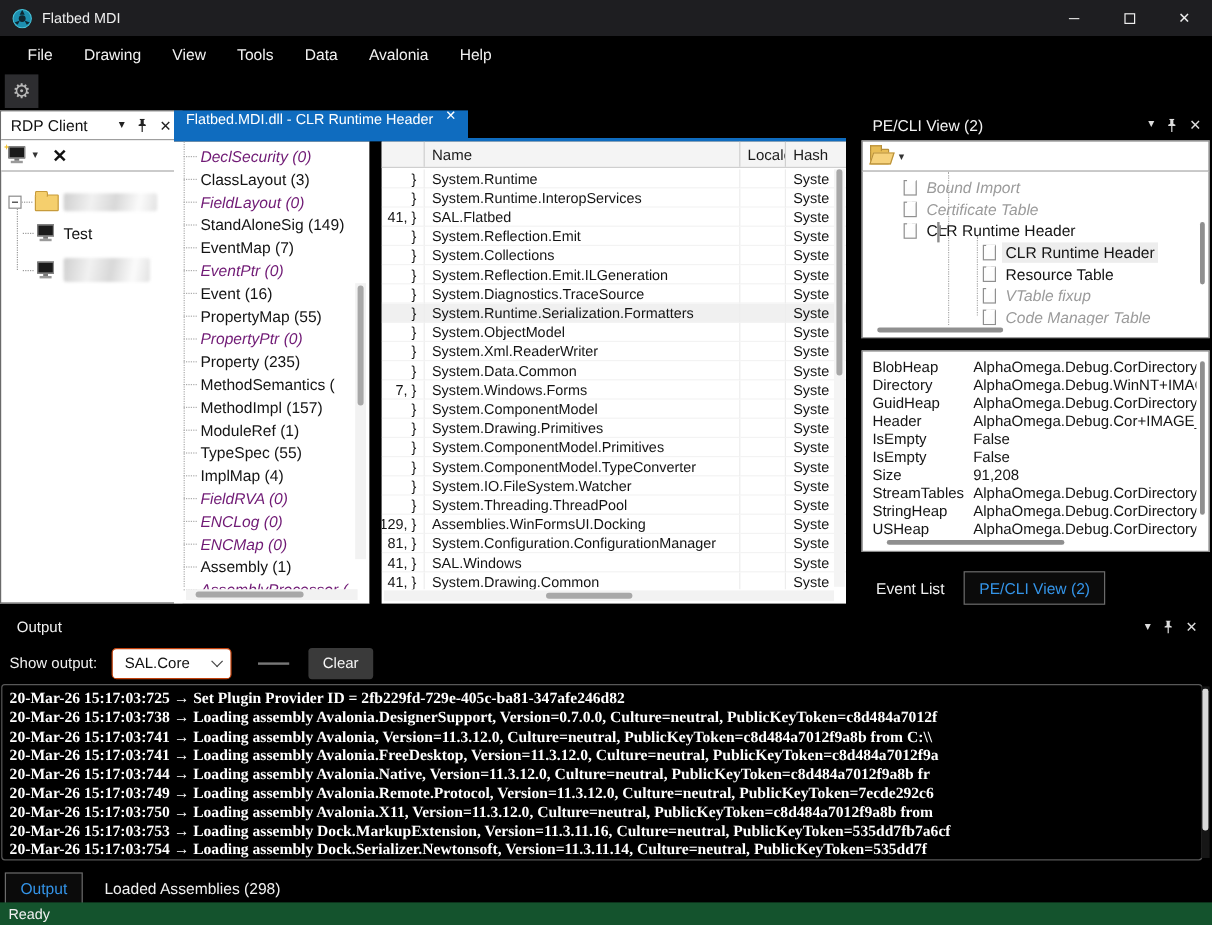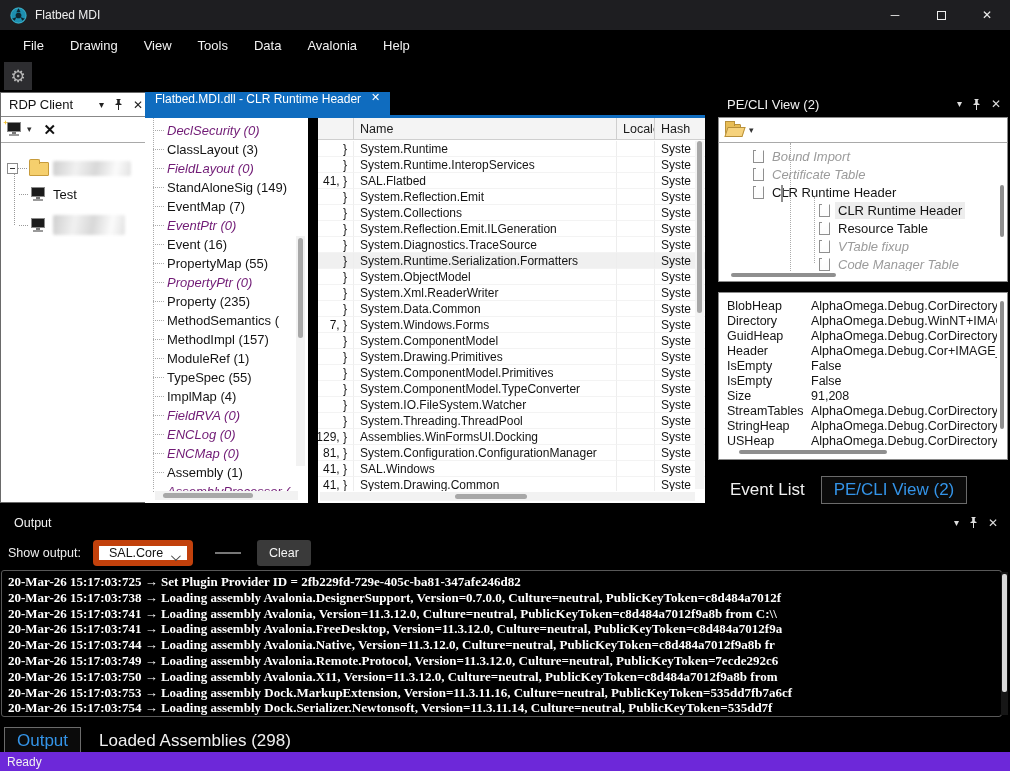--- a/index.html
+++ b/index.html
@@ -167,53 +167,53 @@
   .pg-rows { position:absolute; left:0; top:5px; right:10px; }
   .pg-row { display:flex; height:15px; align-items:center; font-size:12.5px; white-space:nowrap; }
   .pg-name { width:92px; flex:none; padding-left:8px; overflow:hidden; }
   .pg-val  { flex:1; overflow:hidden; }
   .pe-grid .vsb { right:1px; top:6px; width:8px; height:145px; background:#fff; }
   .pe-grid .vsb .thumb { top:2px; height:128px; background:#8f8f8f; }
   .pe-grid .hsb { left:6px; bottom:3px; height:8px; width:272px; background:#fff; }
   .pe-grid .hsb .thumb { left:14px; width:148px; background:#8f8f8f; }
 
   .pe-tabs { position:absolute; left:0; top:384px; height:28px; display:flex; align-items:stretch; gap:4px; }
-  .btab { display:flex; align-items:center; padding:0 12px; font-size:17px; color:#f0f0f0; }
+  .btab { display:flex; align-items:center; padding:0 12px; font-size:13px; color:#f0f0f0; }
   .btab.active { border:1px solid #6b6b6b; color:#3494e8; background:#0b0b0b; }
 
   
   .out { position:absolute; left:0; top:510px; width:1010px; height:242px; background:#000; }
   .out-head { height:25px; display:flex; align-items:center; justify-content:space-between;
               padding:0 12px 0 14px; color:#f2f2f2; }
   .out-head .ptitle { font-size:12.5px; }
   .out-head .phead-icons { color:#ddd; }
   .out-controls { position:absolute; left:0; top:27px; height:32px; width:100%;
                   display:flex; align-items:center; }
   .out-label { font-size:12.5px; color:#f0f0f0; margin-left:8px; }
   .combo { position:relative; margin-left:12px; width:100px; height:26px; background:#fff;
-           border:6px solid #c2410c; border-radius:4px; display:flex; align-items:center;
+           border:1px solid #c2410c; border-radius:4px; display:flex; align-items:center;
            padding:0 10px; color:#111; font-size:12.5px; }
   .combo .chev { position:absolute; right:9px; top:8px; width:7px; height:7px;
                  border-right:1.5px solid #444; border-bottom:1.5px solid #444;
                  transform:rotate(45deg) translateY(-2px); }
   .dashsep { width:26px; height:2px; background:#777; margin-left:22px; }
   .clearbtn { margin-left:16px; height:26px; padding:0 12px; background:#3a3a3a; color:#f5f5f5;
               border:none; border-radius:3px; font-size:12.5px; font-family:inherit; }
   .console { position:absolute; left:1px; top:60px; width:1001px; height:147px;
              border:1px solid #585858; border-radius:3px; background:#000; overflow:hidden;
              padding:3px 0 0 6px; }
   .cline { font-family:Liberation Serif, serif; font-size:13px; font-weight:bold;
            line-height:15.8px; color:#fff; white-space:pre; }
   .console-sb { position:absolute; right:2px; top:62px; width:7px; height:143px; background:#161616; }
   .console-sb .thumb { position:absolute; left:1px; right:1px; top:2px; height:118px;
                        background:#d9d9d9; border-radius:2px; }
   .out-tabs { position:absolute; left:4px; top:217px; height:27px; display:flex; align-items:stretch; gap:6px; }
 
   
-  .statusbar { position:absolute; left:0; top:752px; width:1010px; height:19px; background:#6d28d9;
+  .statusbar { position:absolute; left:0; top:752px; width:1010px; height:19px; background:#14532d;
                display:flex; align-items:center; padding-left:7px; }
   .statusbar span { font-size:12px; color:#f0f0f0; }
 </style>
 </head>
 <body>
 
 <div class="app">
 
   <div class="titlebar">
     <svg class="applogo" viewBox="0 0 16 16">

